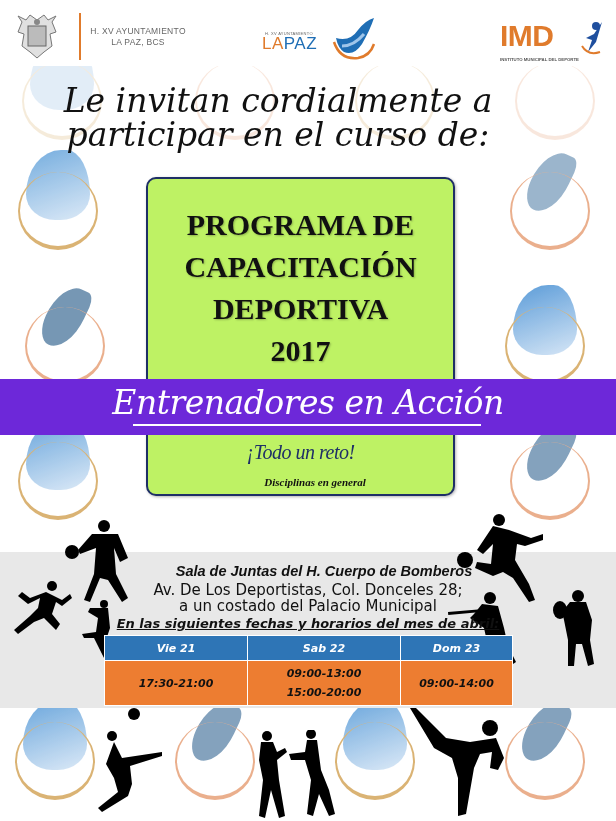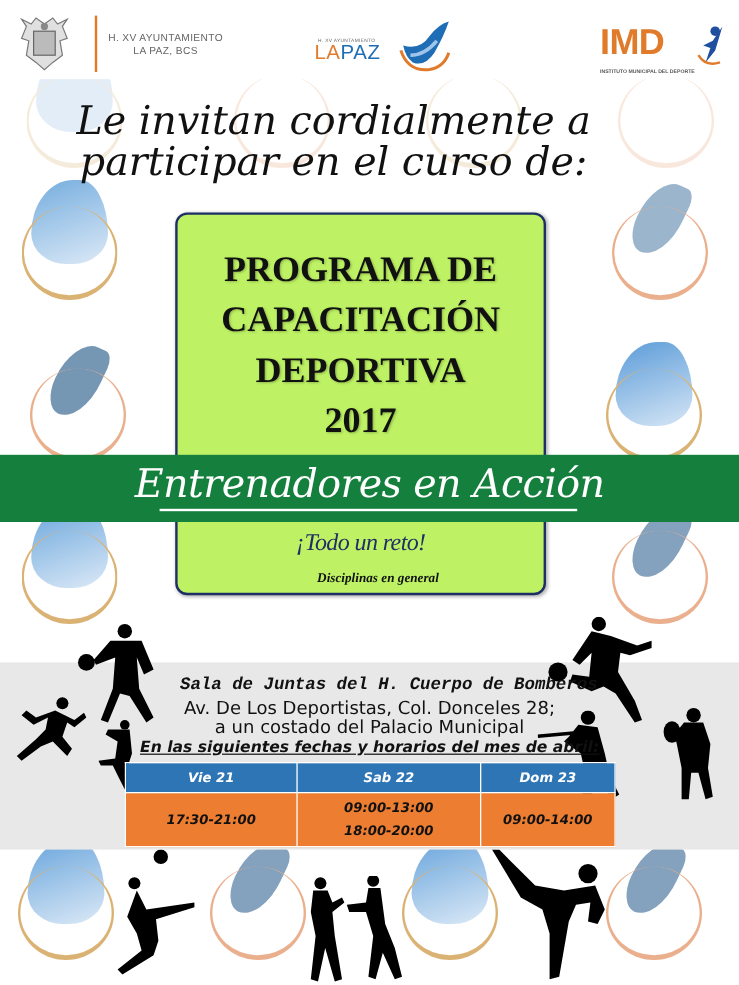--- a/index.html
+++ b/index.html
@@ -41,29 +41,29 @@
   .card-title { position: absolute; left: 0; top: 25px; width: 100%; text-align: center;
                 font-family: "Liberation Serif", serif; font-weight: bold; font-size: 30px; line-height: 42px; color: #111;
                 text-shadow: 1px 1px 2px rgba(0,0,0,0.25); }
   .card-title div { display: block; }
   .tagline { position: absolute; left: 0; top: 262px; width: 100%; text-align: center;
              font-family: "Liberation Serif", serif; font-style: italic; font-size: 20px; color: #1e2f66; letter-spacing: -0.5px; }
   .disc { position: absolute; left: 0; top: 297px; width: 100%; text-align: center;
           font-family: "Liberation Serif", serif; font-style: italic; font-weight: bold; font-size: 11px; color: #111; padding-left: 29px; }
 
   
-  .banner { position: absolute; left: 0; top: 379px; width: 616px; height: 56px; background: #15803d; }
+  .banner { position: absolute; left: 0; top: 379px; width: 616px; height: 56px; background: #6d28d9; }
   .banner-text { position: absolute; left: 0; top: 4px; width: 100%; text-align: center;
                  font-family: "DejaVu Serif", serif; font-style: italic; font-size: 33px; color: #fff; letter-spacing: -0.5px; }
   .banner-line { position: absolute; left: 133px; top: 45px; width: 348px; height: 2px; background: #fff; }
 
   
   .band { position: absolute; left: 0; top: 552px; width: 616px; height: 156px; background: #e8e8e8; }
   .venue { position: absolute; left: 0; top: 560px; width: 616px; text-align: center; color: #111; }
-  .venue .name { font-family: Liberation Mono, monospace; font-style: italic; font-weight: bold; font-size: 14.5px; line-height: 22px; padding-left: 32px; }
+  .venue .name { font-family: Liberation Sans, sans-serif; font-style: italic; font-weight: bold; font-size: 14.5px; line-height: 22px; padding-left: 32px; }
   .venue .addr { font-family: "DejaVu Sans", sans-serif; font-size: 15px; line-height: 16px; }
   .venue .dates { font-family: "DejaVu Sans", sans-serif; font-style: italic; font-weight: bold; font-size: 13px; line-height: 20px; text-decoration: underline; }
 
   
   .sched { position: absolute; left: 104px; top: 635px; width: 409px; border-collapse: collapse; }
   .sched th { background: #2e75b6; color: #fff; height: 25px; font-family: "DejaVu Sans", sans-serif; font-style: italic; font-weight: bold; font-size: 11px; border: 1.5px solid #fff; }
   .sched td { background: #ed7d31; color: #111; height: 45px; text-align: center; font-family: "DejaVu Sans", sans-serif; font-style: italic; font-weight: bold; font-size: 11px; line-height: 19px; border: 1.5px solid #fff; }
   .sched td div { display: block; }
 
   
@@ -253,20 +253,20 @@
       <th>Dom 23</th>
     </tr>
   </thead>
   <tbody>
     <tr>
       <td>
           <div>17:30-21:00</div>
         </td>
       <td>
           <div>09:00-13:00</div>
-          <div>18:00-20:00</div>
+          <div>15:00-20:00</div>
         </td>
       <td>
           <div>09:00-14:00</div>
         </td>
     </tr>
   </tbody>
 </table>
 
 </body></html>

